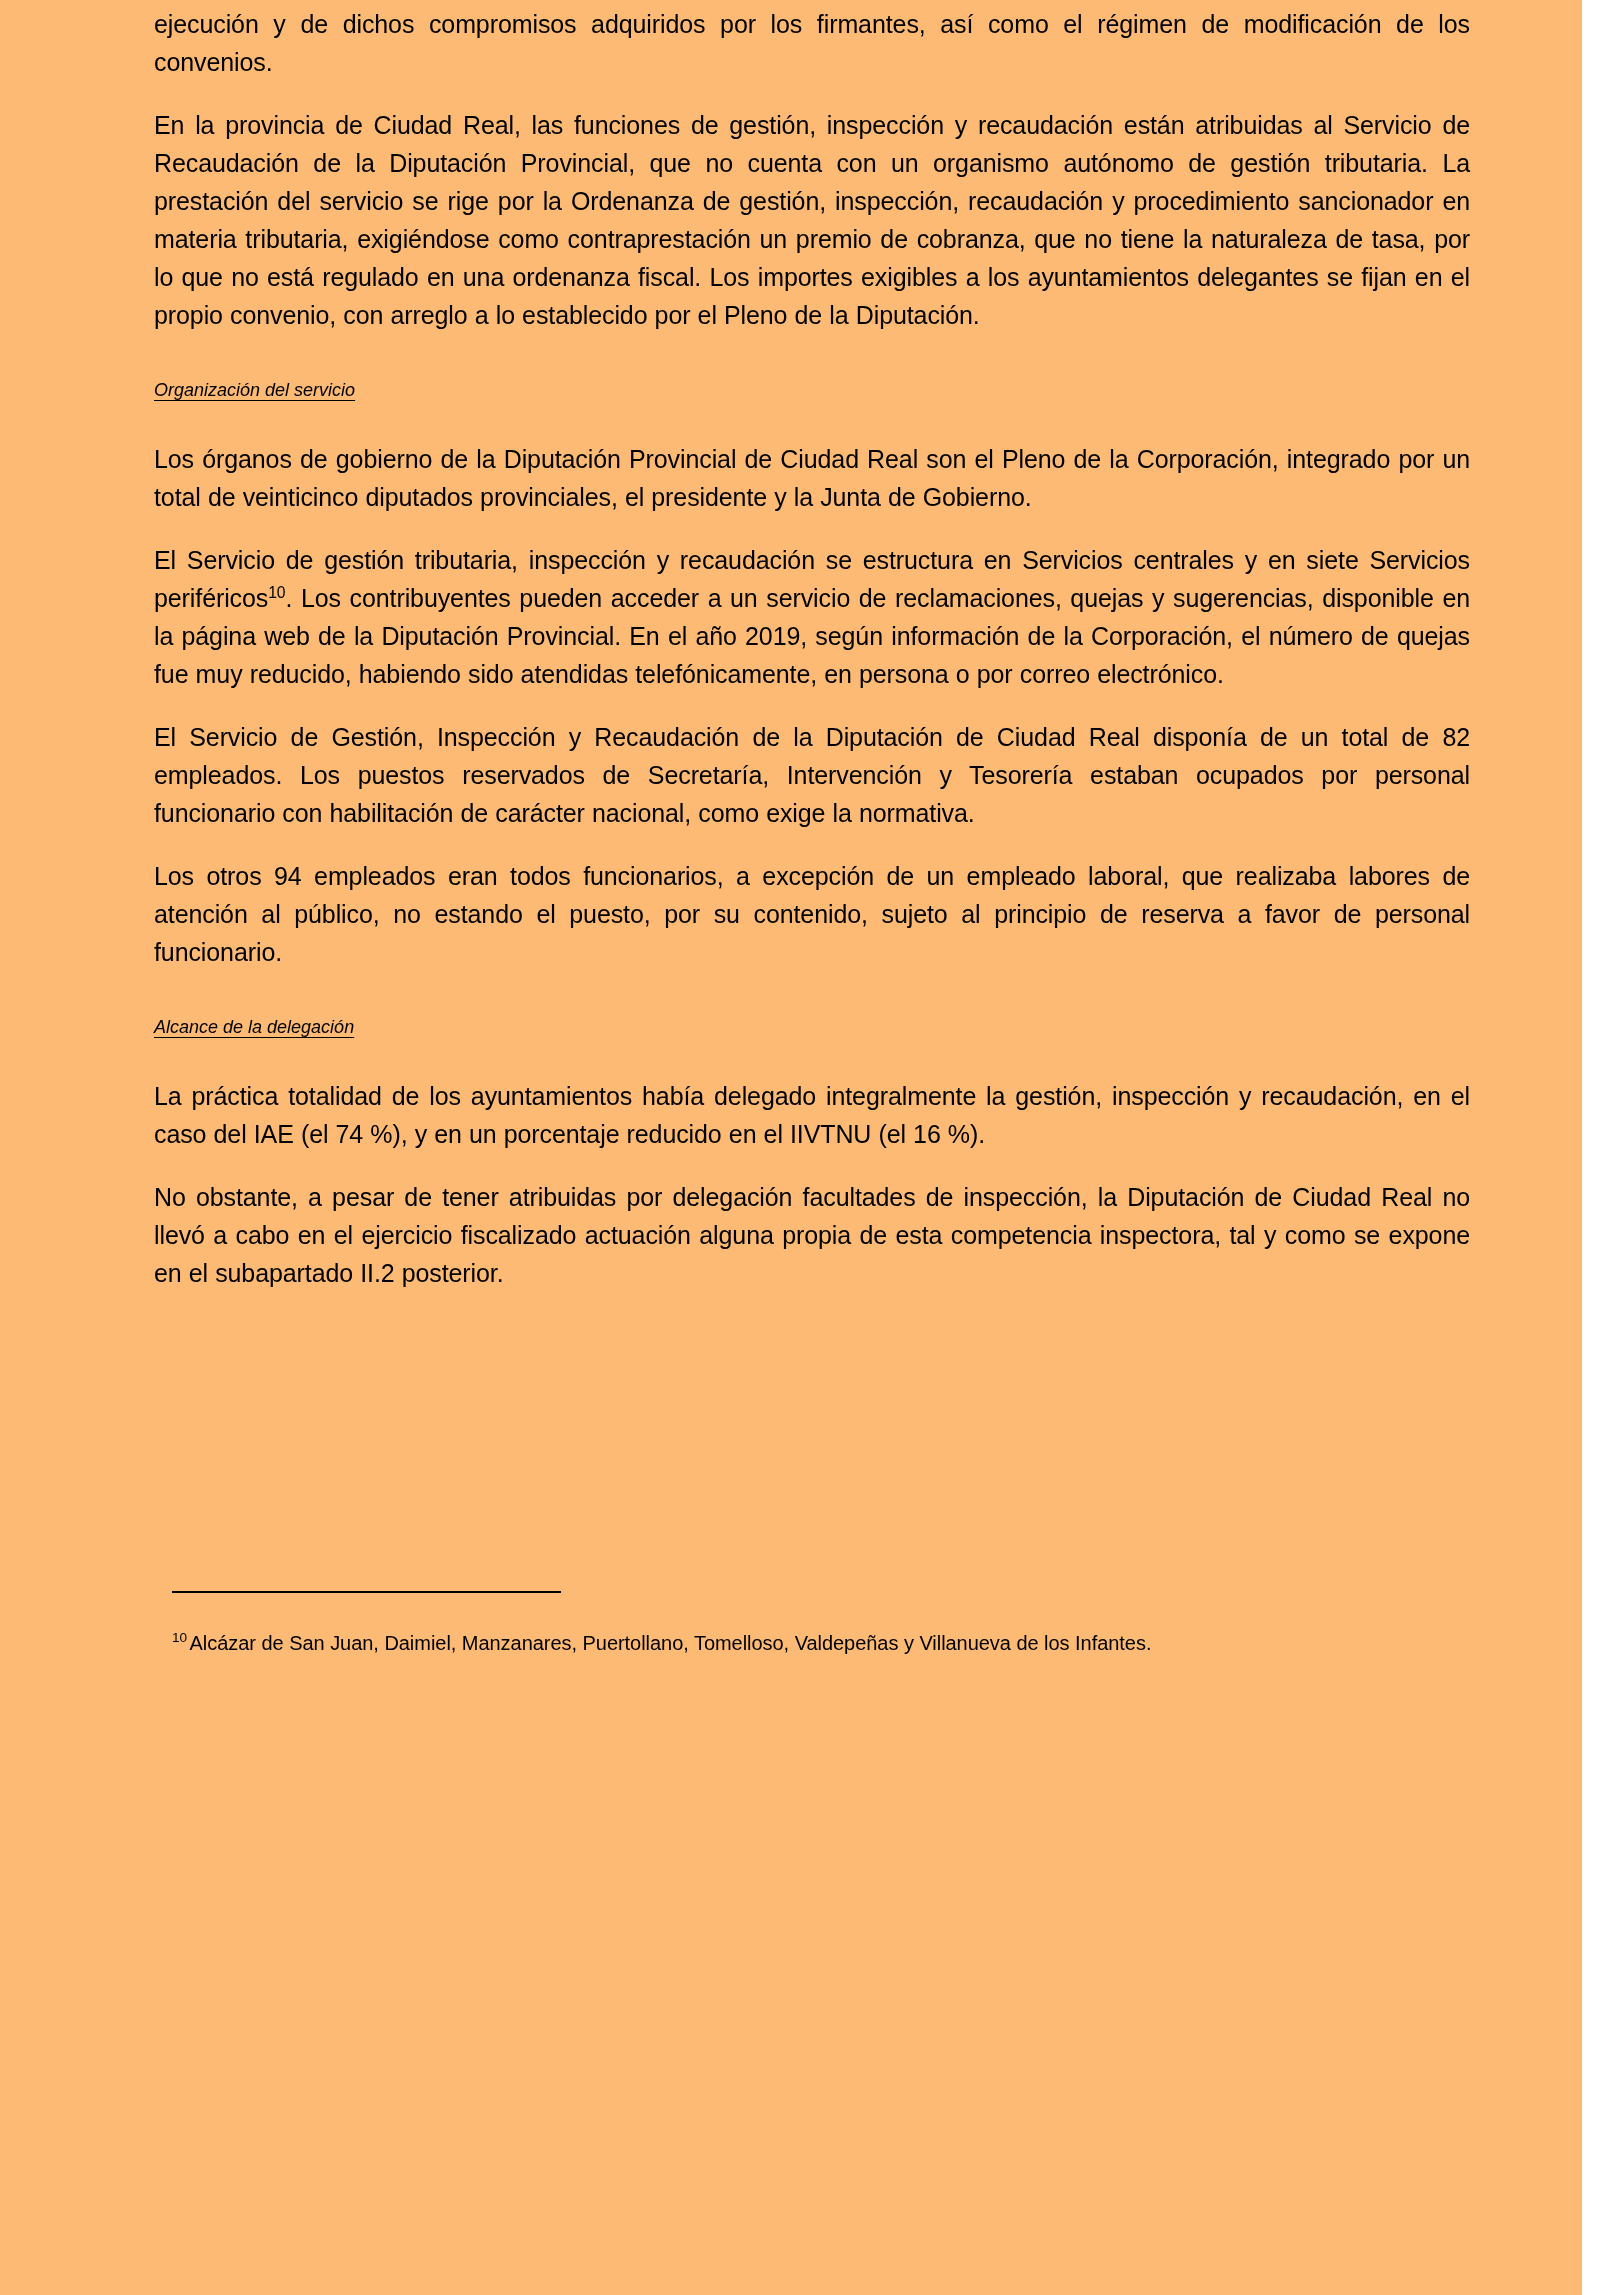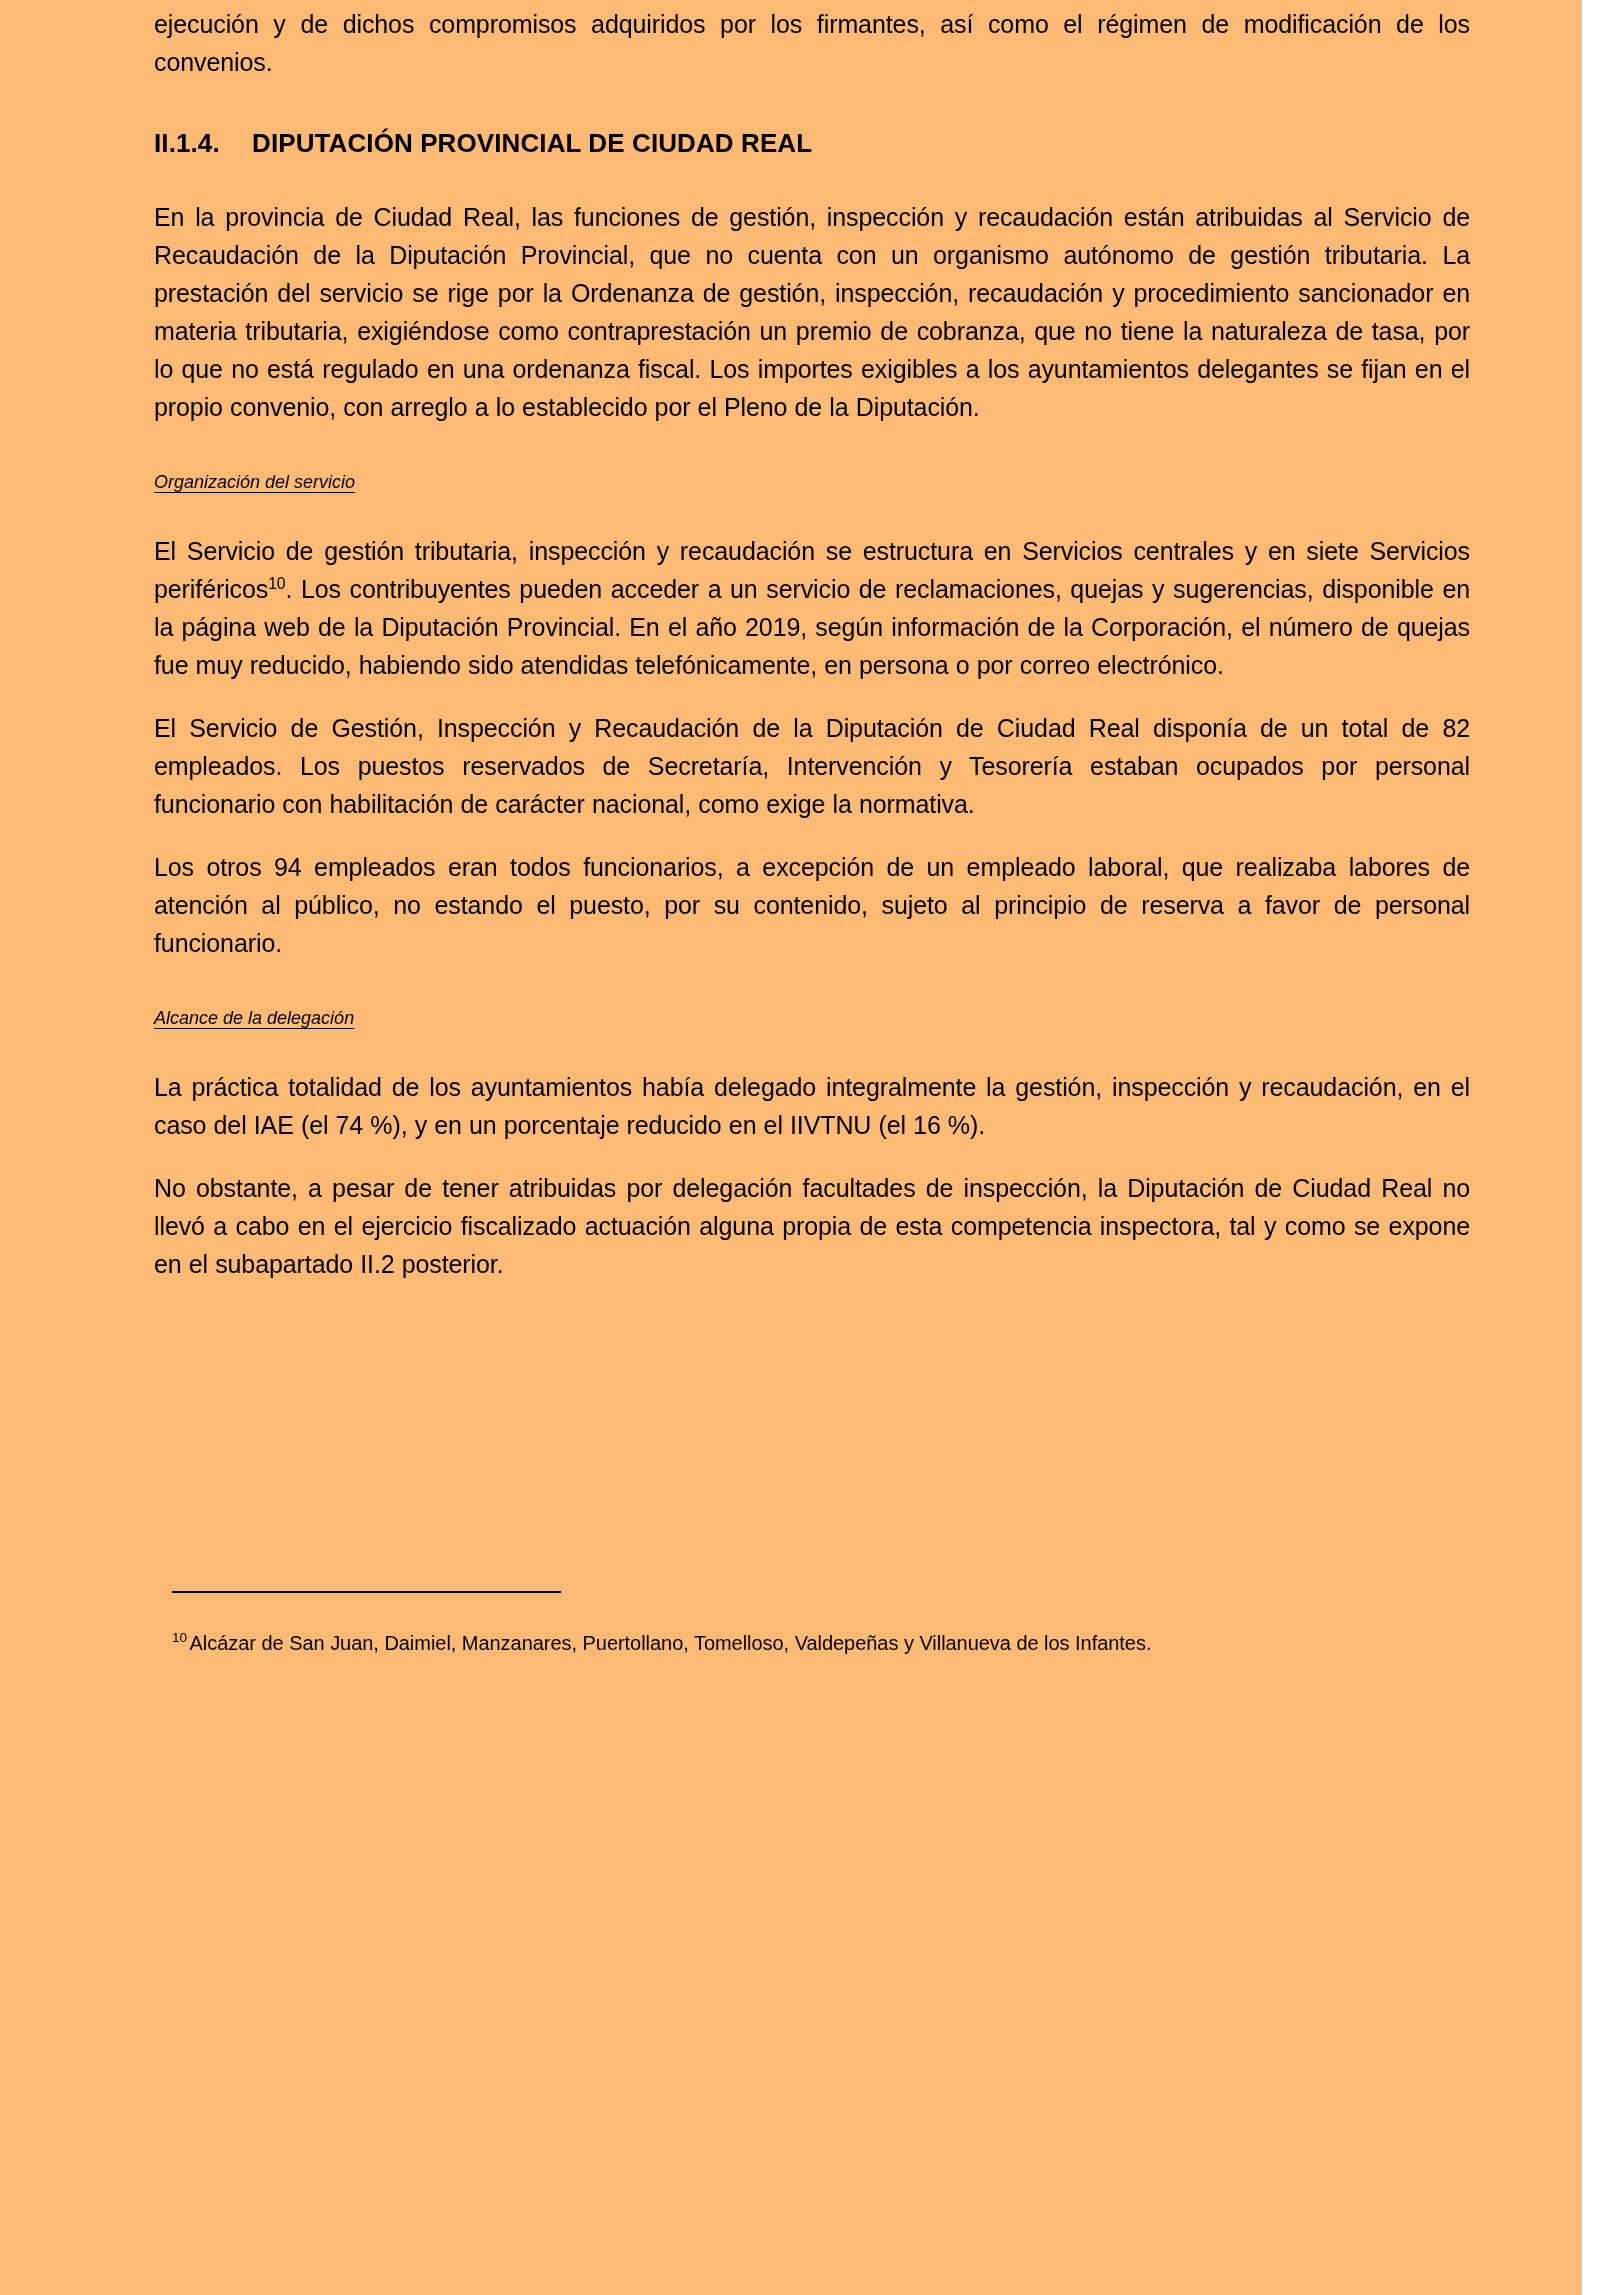--- a/index.html
+++ b/index.html
@@ -100,30 +100,28 @@
 </head>
 <body>
 
 <div class="page">
 
   <div class="content">
 
     <p class="body-text first-para">ejecución y de dichos compromisos adquiridos por los firmantes, así como el régimen de modificación de los convenios.</p>
 
 
-    <h2 class="section-heading">
-      <span class="num">II.1.4.</span><span>DIPUTACIÓN PROVINCIAL DE CIUDAD REAL</span>
-    </h2>
 
     <p class="body-text">En la provincia de Ciudad Real, las funciones de gestión, inspección y recaudación están atribuidas al Servicio de Recaudación de la Diputación Provincial, que no cuenta con un organismo autónomo de gestión tributaria. La prestación del servicio se rige por la Ordenanza de gestión, inspección, recaudación y procedimiento sancionador en materia tributaria, exigiéndose como contraprestación un premio de cobranza, que no tiene la naturaleza de tasa, por lo que no está regulado en una ordenanza fiscal. Los importes exigibles a los ayuntamientos delegantes se fijan en el propio convenio, con arreglo a lo establecido por el Pleno de la Diputación.</p>
 
     <h3 class="sub-heading">
       <span>Organización del servicio</span>
     </h3>
 
+    <p class="body-text">Los órganos de gobierno de la Diputación Provincial de Ciudad Real son el Pleno de la Corporación, integrado por un total de veinticinco diputados provinciales, el presidente y la Junta de Gobierno.</p>
 
     <p class="body-text">
       <span>El Servicio de gestión tributaria, inspección y recaudación se estructura en Servicios centrales y en siete Servicios periféricos</span><sup class="fn-ref">10</sup><span>. Los contribuyentes pueden acceder a un servicio de reclamaciones, quejas y sugerencias, disponible en la página web de la Diputación Provincial. En el año 2019, según información de la Corporación, el número de quejas fue muy reducido, habiendo sido atendidas telefónicamente, en persona o por correo electrónico.</span>
     </p>
 
     <p class="body-text">El Servicio de Gestión, Inspección y Recaudación de la Diputación de Ciudad Real disponía de un total de 82 empleados. Los puestos reservados de Secretaría, Intervención y Tesorería estaban ocupados por personal funcionario con habilitación de carácter nacional, como exige la normativa.</p>
 
     <p class="body-text">Los otros 94 empleados eran todos funcionarios, a excepción de un empleado laboral, que realizaba labores de atención al público, no estando el puesto, por su contenido, sujeto al principio de reserva a favor de personal funcionario.</p>
 
     <h3 class="sub-heading">

